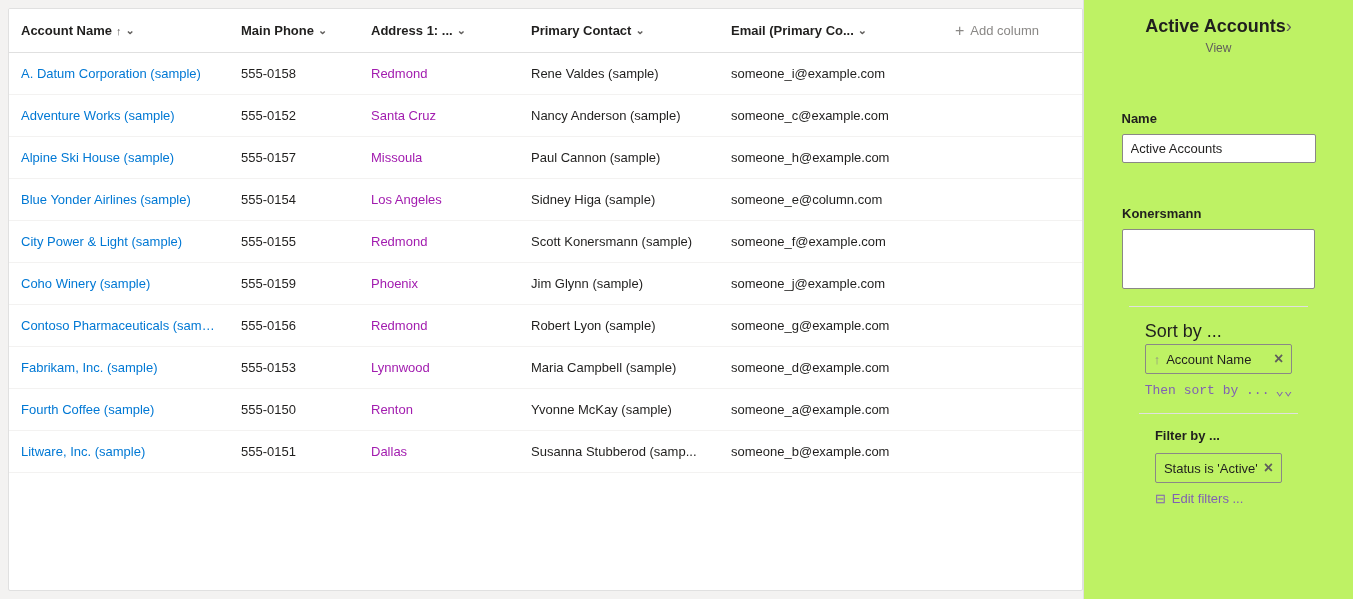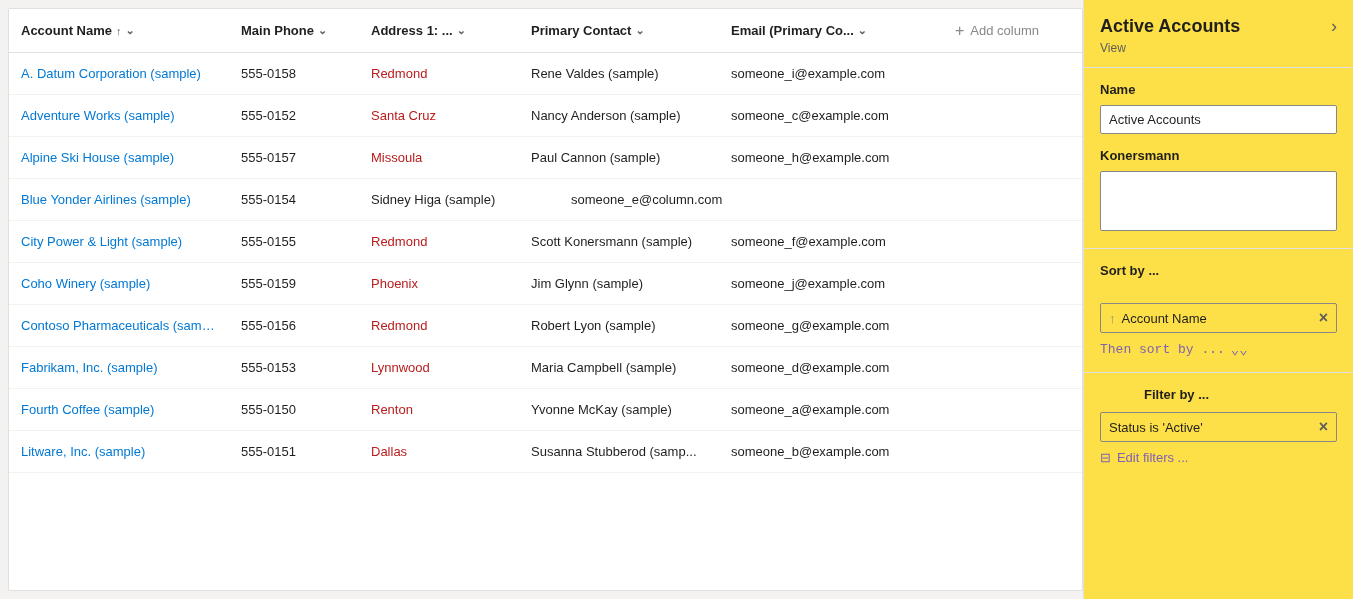--- a/index.html
+++ b/index.html
@@ -100,32 +100,33 @@
       overflow: hidden;
       text-overflow: ellipsis;
       white-space: nowrap;
     }
 
     .table-cell.link {
       color: #0078d4;
       cursor: pointer;
     }
 
-    .table-cell.city { color: #b91c1c; cursor: pointer; }
+    .table-cell.city { color: #a21caf; cursor: pointer; }
 
     
     .right-panel {
       width: 270px;
       flex-shrink: 0;
-      background: #fde047;
+      background: #bef264;
       border-left: 1px solid #e0e0e0;
       display: flex;
       flex-direction: column;
       overflow-y: auto;
       padding: 0;
+      align-items: center;
     }
 
     .panel-header {
       display: flex;
       align-items: center;
       justify-content: space-between;
       padding: 16px 16px 4px 16px;
     }
 
     .panel-title {
@@ -154,20 +155,21 @@
 
     .panel-section {
       padding: 14px 16px;
     }
 
     .panel-label {
       font-size: 13px;
       font-weight: 600;
       color: #201f1e;
       margin-bottom: 8px;
+      margin-top: 29px;
     }
 
     .panel-input {
       width: 100%;
       border: 1px solid #8a8886;
       padding: 6px 8px;
       font-size: 13px;
       color: #201f1e;
       outline: none;
       border-radius: 2px;
@@ -184,24 +186,24 @@
       border-radius: 2px;
       resize: none;
     }
 
     .sort-section {
       padding: 14px 16px;
       border-top: 1px solid #e0e0e0;
     }
 
     .sort-label {
-      font-size: 13px;
-      font-weight: 700;
-      color: #201f1e;
-      margin-bottom: 25px;
+      font-size: 18px;
+      font-weight: 400;
+      color: #201f1e;
+      margin-bottom: 2px;
     }
 
     .sort-pill {
       display: flex;
       align-items: center;
       border: 1px solid #8a8886;
       border-radius: 2px;
       padding: 5px 8px;
       gap: 6px;
       margin-bottom: 8px;
@@ -241,21 +243,20 @@
     .filter-section {
       padding: 14px 16px;
       border-top: 1px solid #e0e0e0;
     }
 
     .filter-label {
       font-size: 13px;
       font-weight: 600;
       color: #201f1e;
       margin-bottom: 10px;
-      margin-left: 44px;
     }
 
     .filter-pill {
       display: flex;
       align-items: center;
       border: 1px solid #8a8886;
       border-radius: 2px;
       padding: 5px 8px;
       gap: 6px;
       margin-bottom: 8px;
@@ -343,20 +344,21 @@
       <div class="table-row">
       <div class="table-cell link col-account">Alpine Ski House (sample)</div>
       <div class="table-cell col-phone">555-0157</div>
       <div class="table-cell city col-address">Missoula</div>
       <div class="table-cell col-contact">Paul Cannon (sample)</div>
       <div class="table-cell col-email">someone_h@example.com</div>
     </div>
       <div class="table-row">
       <div class="table-cell link col-account">Blue Yonder Airlines (sample)</div>
       <div class="table-cell col-phone">555-0154</div>
+      <div class="table-cell city col-address">Los Angeles</div>
       <div class="table-cell col-contact">Sidney Higa (sample)</div>
       <div class="table-cell col-email">someone_e@column.com</div>
     </div>
       <div class="table-row">
       <div class="table-cell link col-account">City Power &amp; Light (sample)</div>
       <div class="table-cell col-phone">555-0155</div>
       <div class="table-cell city col-address">Redmond</div>
       <div class="table-cell col-contact">Scott Konersmann (sample)</div>
       <div class="table-cell col-email">someone_f@example.com</div>
     </div>

